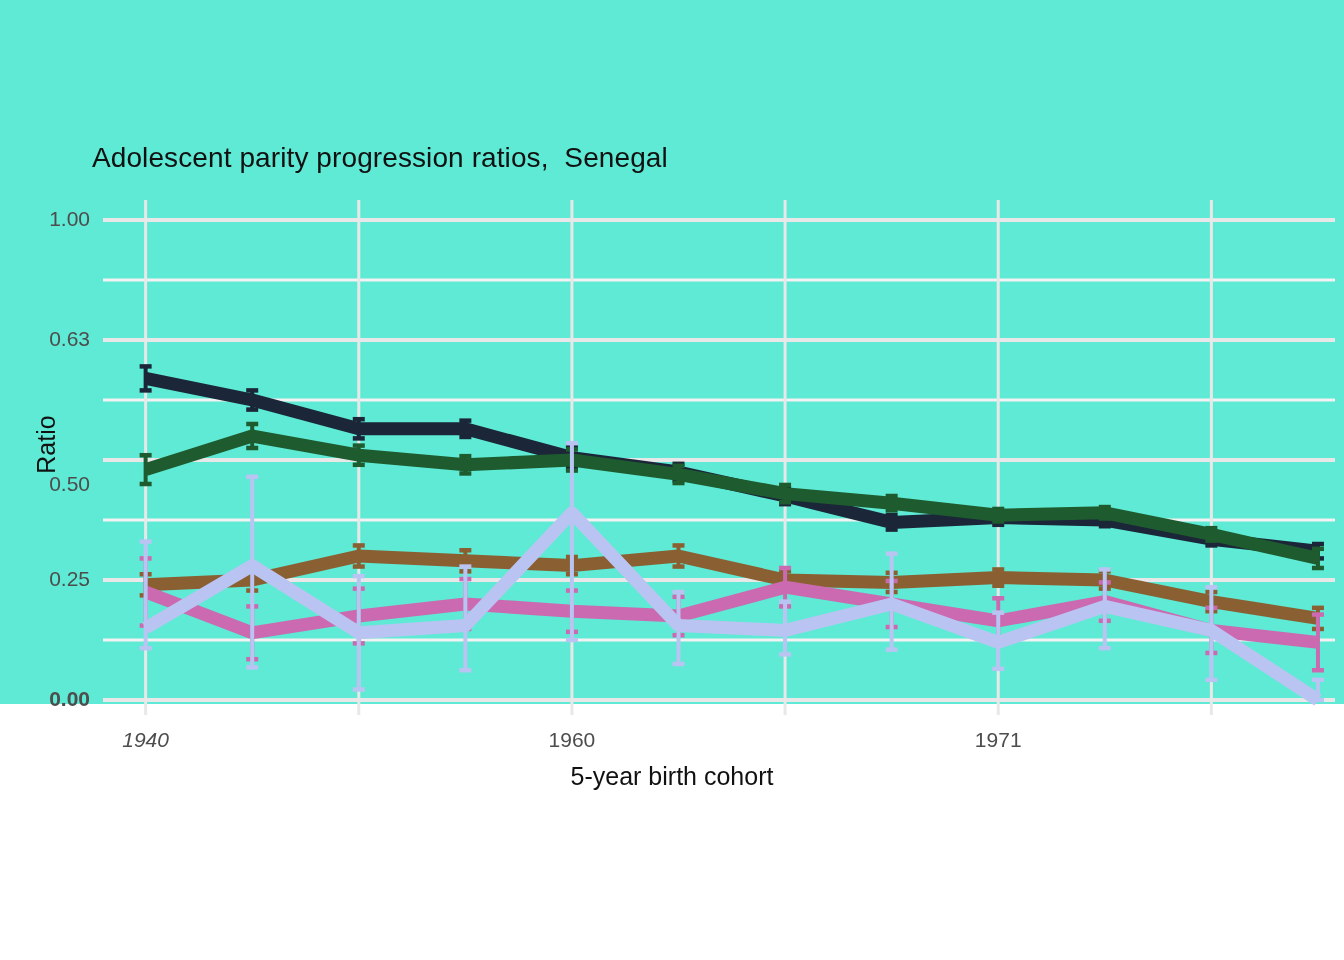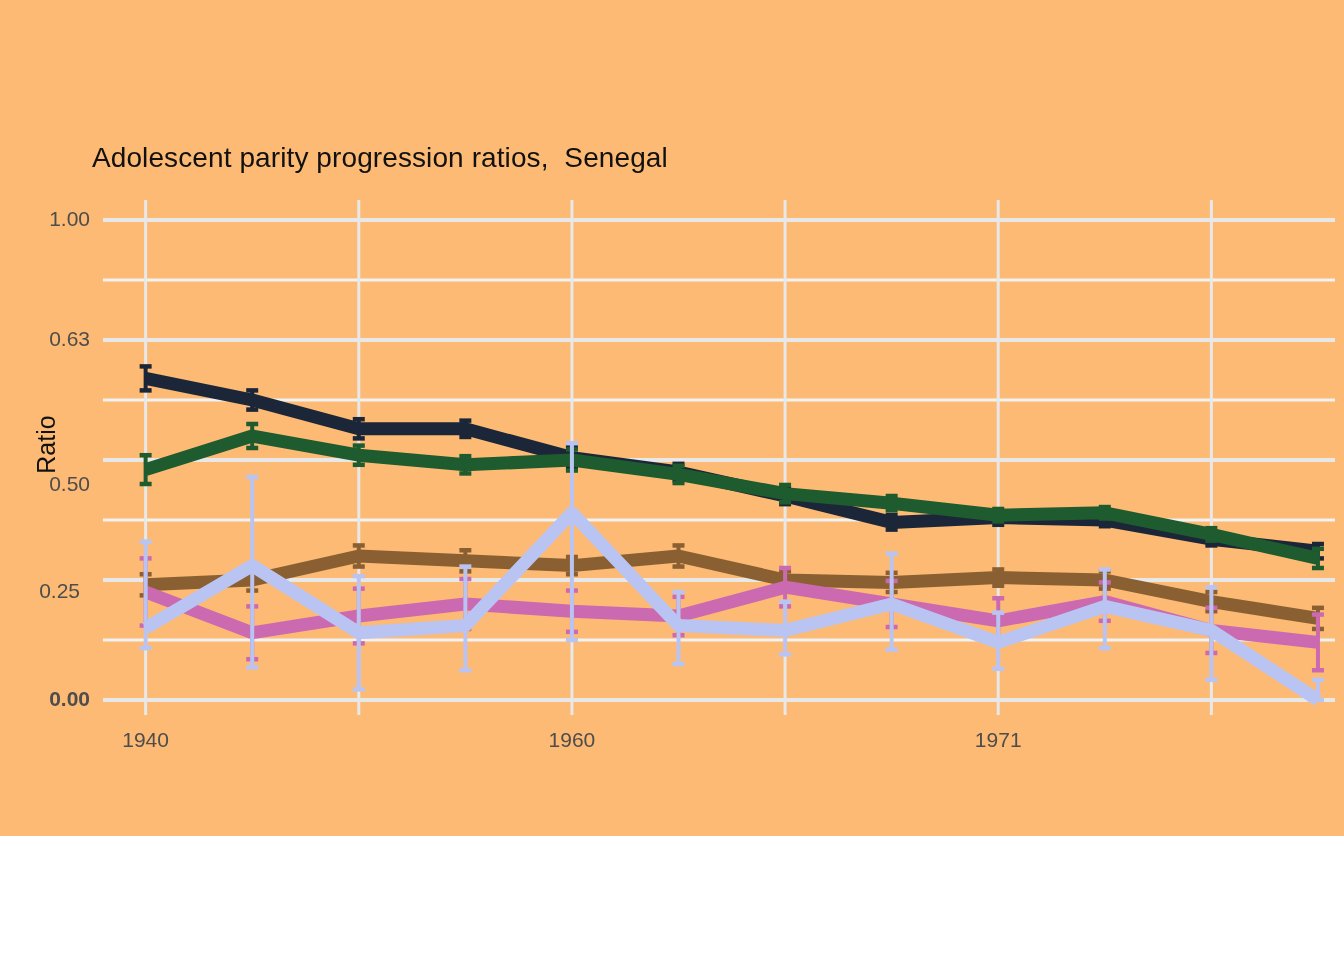--- a/index.html
+++ b/index.html
@@ -10,22 +10,22 @@
   body {
     width: 1344px;
     height: 960px;
     font-family: "Liberation Sans", sans-serif;
     color: #000000;
     overflow: hidden;
   }
   #figure {
     position: relative;
     width: 1344px;
-    height: 836px;
-    background: #fdba74;
+    height: 704px;
+    background: #5eead4;
   }
   #chart-title {
     position: absolute;
     left: 92px;
     top: 142px;
     font-size: 28px;
     font-weight: 400;
     color: #111111;
     white-space: pre;
     letter-spacing: 0.1px;
@@ -78,30 +78,31 @@
   }
 </style>
 </head>
 <body>
 
 <div id="figure">
 
   <div id="chart-title">Adolescent parity progression ratios,  Senegal</div>
 
   <div id="y-axis-title">Ratio</div>
+  <div id="x-axis-title">5-year birth cohort</div>
 
   <div id="ytick-labels">
       <div class="axis-tick-label ytick" style="left: 10px; top: 687px; font-weight: bold;">0.00</div>
-      <div class="axis-tick-label ytick" style="left: 0; top: 567px; margin-top: 12px;">0.25</div>
+      <div class="axis-tick-label ytick" style="left: 10px; top: 567px;">0.25</div>
       <div class="axis-tick-label ytick" style="left: 10px; top: 472px;">0.50</div>
       <div class="axis-tick-label ytick" style="left: 10px; top: 327px;">0.63</div>
       <div class="axis-tick-label ytick" style="left: 10px; top: 207px;">1.00</div>
     </div>
   <div id="xtick-labels">
-      <div class="axis-tick-label xtick" style="left: 85.6298px; top: 728px;">1940</div>
+      <div class="axis-tick-label xtick" style="left: 85.6298px; top: 728px; font-style: italic;">1940</div>
       <div class="axis-tick-label xtick" style="left: 511.927px; top: 728px;">1960</div>
       <div class="axis-tick-label xtick" style="left: 938.225px; top: 728px;">1971</div>
     </div>
 
   <svg id="plot-svg" width="1344" height="960">
     <g id="grid-minor">
         <line x1="103" y1="640" x2="1335" y2="640" stroke="#f2f2f2" stroke-width="3"></line>
         <line x1="103" y1="520" x2="1335" y2="520" stroke="#f2f2f2" stroke-width="3"></line>
         <line x1="103" y1="400" x2="1335" y2="400" stroke="#f2f2f2" stroke-width="3"></line>
         <line x1="103" y1="280" x2="1335" y2="280" stroke="#f2f2f2" stroke-width="3"></line>

